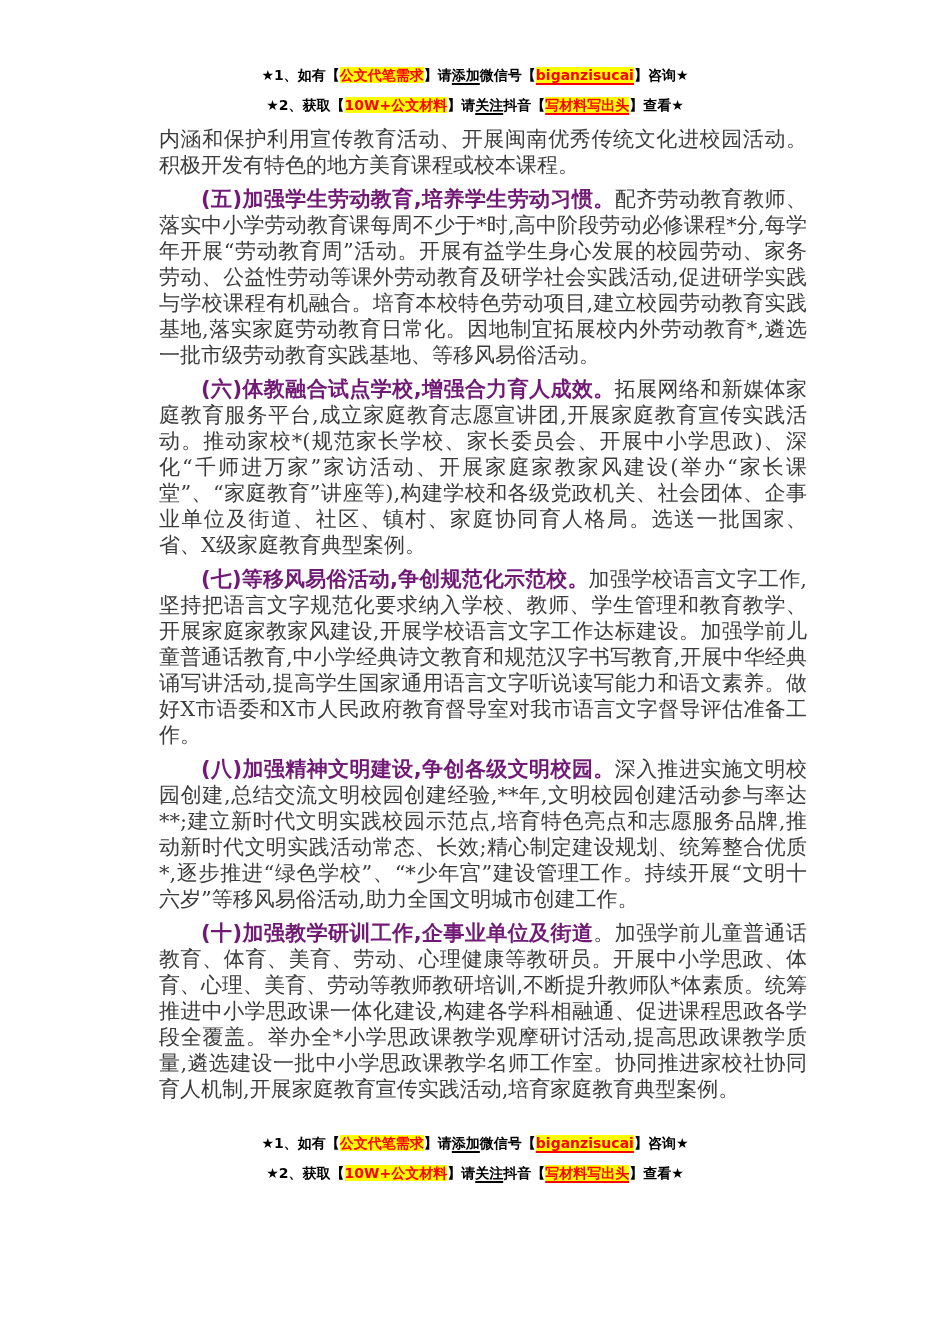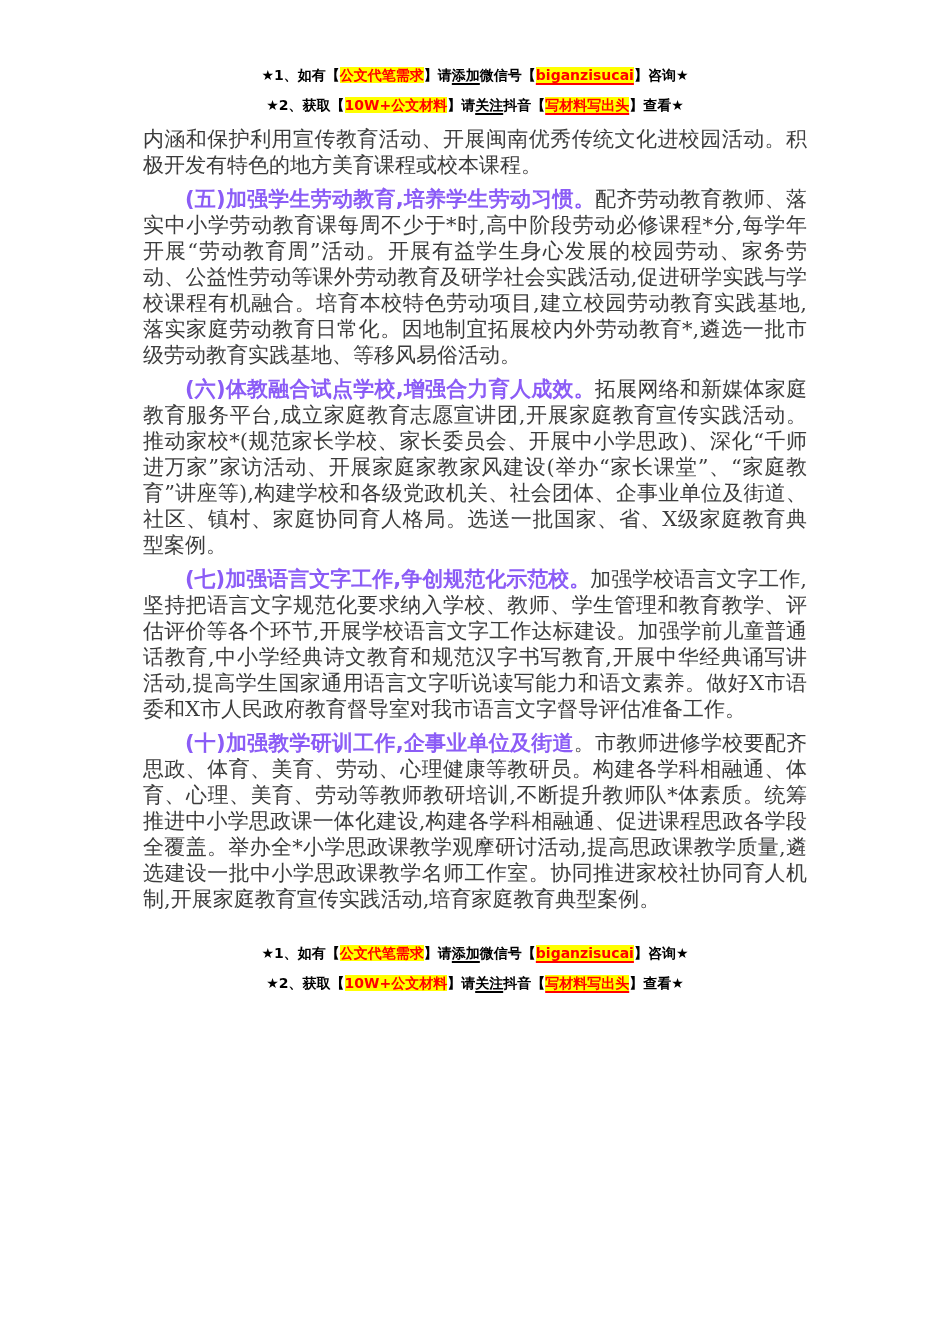--- a/index.html
+++ b/index.html
@@ -45,31 +45,31 @@
   }
   .doc {
     margin-top: 6px;
     font-family: "DejaVu Serif", serif;
     font-size: 21px;
     line-height: 26px;
     color: #3c3c3c;
     text-align: justify;
   }
   .para {
-    margin: 8px 0 0 0;
+    margin: 8px 0 0 16px;
     text-indent: 2em;
   }
   .para.first {
     margin-top: 0;
     text-indent: 0;
   }
   .para-heading {
     font-family: "DejaVu Sans", sans-serif;
     font-weight: bold;
-    color: #8b5cf6;
+    color: #701a75;
   }
   .banner.bottom {
     margin-top: 26px;
   }
 </style>
 </head>
 <body>
 
 <div class="page">
 
@@ -86,24 +86,27 @@
     <div class="para first">
       <span>内涵和保护利用宣传教育活动、开展闽南优秀传统文化进校园活动。积极开发有特色的地方美育课程或校本课程。</span>
     </div>
     <div class="para">
       <span class="para-heading">(五)加强学生劳动教育,培养学生劳动习惯。</span><span>配齐劳动教育教师、落实中小学劳动教育课每周不少于*时,高中阶段劳动必修课程*分,每学年开展“劳动教育周”活动。开展有益学生身心发展的校园劳动、家务劳动、公益性劳动等课外劳动教育及研学社会实践活动,促进研学实践与学校课程有机融合。培育本校特色劳动项目,建立校园劳动教育实践基地,落实家庭劳动教育日常化。因地制宜拓展校内外劳动教育*,遴选一批市级劳动教育实践基地、等移风易俗活动。</span>
     </div>
     <div class="para">
       <span class="para-heading">(六)体教融合试点学校,增强合力育人成效。</span><span>拓展网络和新媒体家庭教育服务平台,成立家庭教育志愿宣讲团,开展家庭教育宣传实践活动。推动家校*(规范家长学校、家长委员会、开展中小学思政)、深化“千师进万家”家访活动、开展家庭家教家风建设(举办“家长课堂”、“家庭教育”讲座等),构建学校和各级党政机关、社会团体、企事业单位及街道、社区、镇村、家庭协同育人格局。选送一批国家、省、X级家庭教育典型案例。</span>
     </div>
     <div class="para">
-      <span class="para-heading">(七)加强语言文字工作,争创规范化示范校。</span><span>加强学校语言文字工作,坚持把语言文字规范化要求纳入学校、教师、学生管理和教育教学、评估评价等各个环节,开展学校语言文字工作达标建设。加强学前儿童普通话教育,中小学经典诗文教育和规范汉字书写教育,开展中华经典诵写讲活动,提高学生国家通用语言文字听说读写能力和语文素养。做好X市语委和X市人民政府教育督导室对我市语言文字督导评估准备工作。</span>
+      <span class="para-heading">(七)等移风易俗活动,争创规范化示范校。</span><span>加强学校语言文字工作,坚持把语言文字规范化要求纳入学校、教师、学生管理和教育教学、开展家庭家教家风建设,开展学校语言文字工作达标建设。加强学前儿童普通话教育,中小学经典诗文教育和规范汉字书写教育,开展中华经典诵写讲活动,提高学生国家通用语言文字听说读写能力和语文素养。做好X市语委和X市人民政府教育督导室对我市语言文字督导评估准备工作。</span>
     </div>
     <div class="para">
-      <span class="para-heading">(十)加强教学研训工作,企事业单位及街道</span><span>。市教师进修学校要配齐思政、体育、美育、劳动、心理健康等教研员。构建各学科相融通、体育、心理、美育、劳动等教师教研培训,不断提升教师队*体素质。统筹推进中小学思政课一体化建设,构建各学科相融通、促进课程思政各学段全覆盖。举办全*小学思政课教学观摩研讨活动,提高思政课教学质量,遴选建设一批中小学思政课教学名师工作室。协同推进家校社协同育人机制,开展家庭教育宣传实践活动,培育家庭教育典型案例。</span>
+      <span class="para-heading">(八)加强精神文明建设,争创各级文明校园。</span><span>深入推进实施文明校园创建,总结交流文明校园创建经验,**年,文明校园创建活动参与率达**;建立新时代文明实践校园示范点,培育特色亮点和志愿服务品牌,推动新时代文明实践活动常态、长效;精心制定建设规划、统筹整合优质*,逐步推进“绿色学校”、“*少年宫”建设管理工作。持续开展“文明十六岁”等移风易俗活动,助力全国文明城市创建工作。</span>
+    </div>
+    <div class="para">
+      <span class="para-heading">(十)加强教学研训工作,企事业单位及街道</span><span>。加强学前儿童普通话教育、体育、美育、劳动、心理健康等教研员。开展中小学思政、体育、心理、美育、劳动等教师教研培训,不断提升教师队*体素质。统筹推进中小学思政课一体化建设,构建各学科相融通、促进课程思政各学段全覆盖。举办全*小学思政课教学观摩研讨活动,提高思政课教学质量,遴选建设一批中小学思政课教学名师工作室。协同推进家校社协同育人机制,开展家庭教育宣传实践活动,培育家庭教育典型案例。</span>
     </div>
   </div>
 
   <div class="banner bottom">
     <div>
       <span>★1、如有【</span><span class="hl">公文代笔需求</span><span>】请</span><span class="u">添加</span><span>微信号【</span><span class="hl-u">biganzisucai</span><span>】咨询★</span>
     </div>
     <div>
       <span>★2、获取【</span><span class="hl">10W+公文材料</span><span>】请</span><span class="u">关注</span><span>抖音【</span><span class="hl-u">写材料写出头</span><span>】查看★</span>
     </div>

